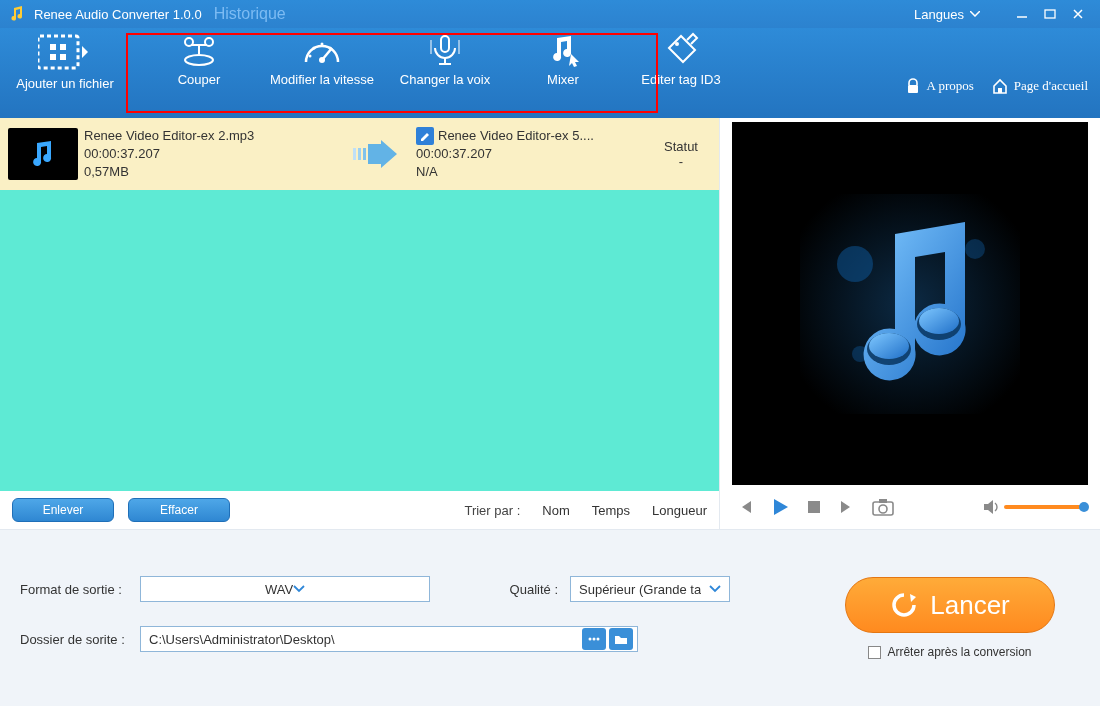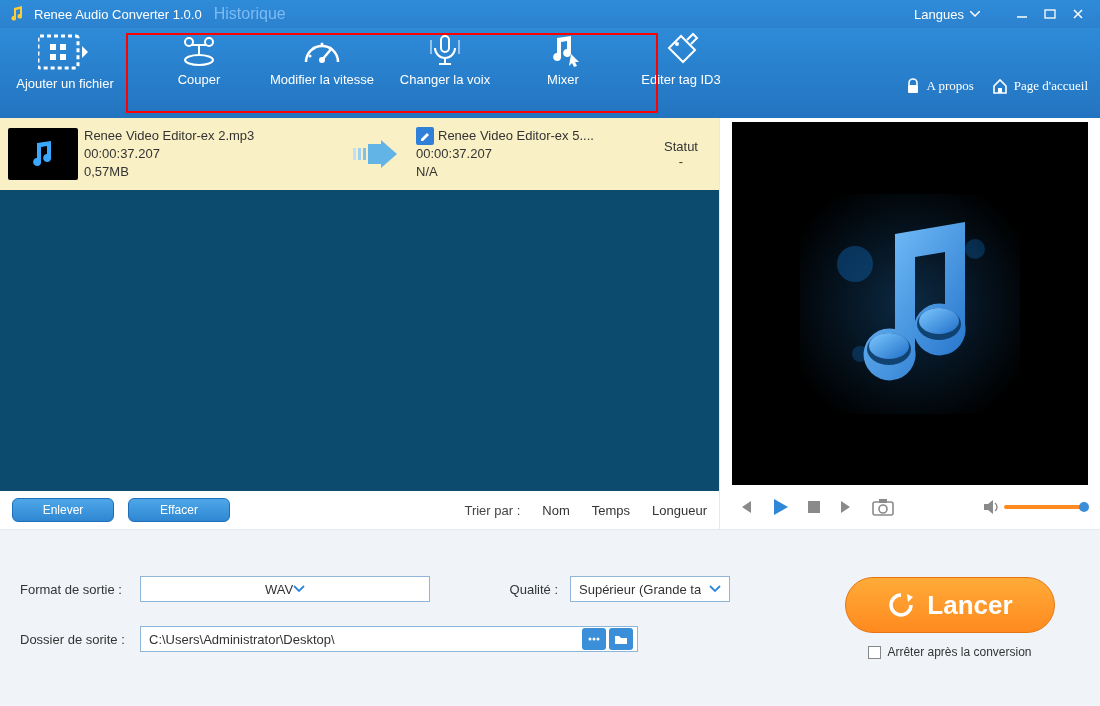--- a/index.html
+++ b/index.html
@@ -19,21 +19,21 @@
   .tb-add-label{font-size:13px;}
   .redbox{position:absolute;left:126px;top:5px;width:532px;height:80px;border:2px solid #f00;}
   .tb-items{display:flex;gap:16px;margin-left:28px;}
   .tb-item{width:102px;text-align:center;cursor:pointer;}
   .tb-item .ico{height:44px;display:flex;align-items:center;justify-content:center;}
   .tb-right{position:absolute;right:12px;top:50px;display:flex;gap:18px;font-family:Liberation Serif, serif;}
   .tb-link{display:flex;align-items:center;gap:6px;cursor:pointer;font-size:13px;}
   
   .main{display:flex;height:412px;border-bottom:1px solid #e3e9f0;}
   .listwrap{width:720px;border-right:1px solid #e3e9f0;display:flex;flex-direction:column;}
-  .listarea{flex:1;background:#0c4a6e;}
+  .listarea{flex:1;background:#5eead4;}
   .row{display:flex;align-items:center;height:72px;background:#faf0c5;padding:6px 8px;gap:6px;}
   .thumb{width:70px;height:52px;background:#000;border-radius:2px;display:flex;align-items:center;justify-content:center;}
   .col-src{width:250px;line-height:1.4;font-size:13px;}
   .arrow{width:70px;display:flex;align-items:center;justify-content:center;}
   .edit-badge{width:18px;height:18px;background:#2f80d8;border-radius:2px;display:flex;align-items:center;justify-content:center;margin-right:4px;}
   .col-dst{flex:1;line-height:1.4;font-size:13px;}
   .col-dst .top{display:flex;align-items:center;}
   .col-stat{width:60px;text-align:center;font-size:13px;}
   .listfooter{height:38px;display:flex;align-items:center;padding:0 12px;gap:14px;}
   .bluebtn{width:102px;height:24px;background:linear-gradient(#4ea7e8,#2f87d2);color:#fff;border:1px solid #1f6fb8;border-radius:6px;font-size:12px;cursor:pointer;}
@@ -55,21 +55,21 @@
   .flabel{width:120px;font-size:13px;color:#333;}
   .combo{height:26px;border:1px solid #8fb6d9;background:#fff;display:flex;align-items:center;padding:0 6px 0 8px;justify-content:space-between;cursor:pointer;font-size:13px;}
   .combo.w1{width:290px;justify-content:center;}
   .combo.w2{width:160px;}
   .combo .arrowdn{width:14px;}
   .flabel2{width:80px;text-align:right;padding-right:12px;font-size:13px;}
   .pathbox{height:26px;border:1px solid #8fb6d9;background:#fff;flex:1;display:flex;align-items:center;padding:0 4px 0 8px;font-size:13px;max-width:498px;}
   .pathtxt{flex:1;white-space:nowrap;overflow:hidden;}
   .sqbtn{width:24px;height:22px;background:#3a8fd8;border-radius:3px;margin-left:3px;display:flex;align-items:center;justify-content:center;cursor:pointer;}
   .outright{width:300px;display:flex;flex-direction:column;align-items:center;justify-content:center;gap:12px;}
-  .launch{width:210px;height:56px;background:linear-gradient(#ffab39,#ff8a1f);border:1px solid #e47612;border-radius:28px;color:#fff;font-size:26px;font-weight:700;display:flex;align-items:center;justify-content:center;gap:12px;cursor:pointer;}
+  .launch{width:210px;height:56px;background:linear-gradient(#ffab39,#ff8a1f);border:1px solid #e47612;border-radius:28px;color:#fff;font-size:26px;font-weight:400;display:flex;align-items:center;justify-content:center;gap:12px;cursor:pointer;}
   .chk{display:flex;align-items:center;gap:6px;font-size:12px;}
   .chk .box{width:13px;height:13px;border:1px solid #888;background:#fff;}
   svg{display:block;}
 </style>
 </head>
 <body>
 
 <div class="titlebar">
   <span class="app-icon">
     <svg width="18" height="18" viewBox="0 0 18 18">

